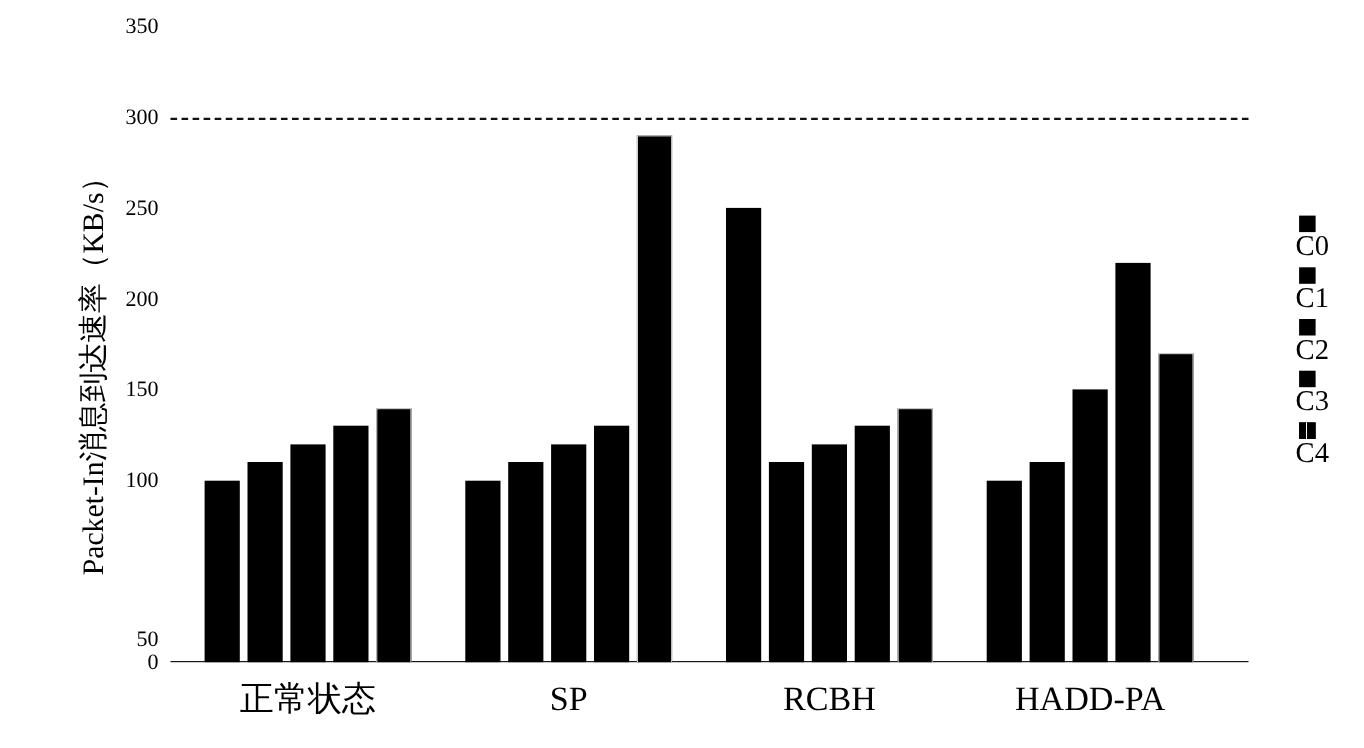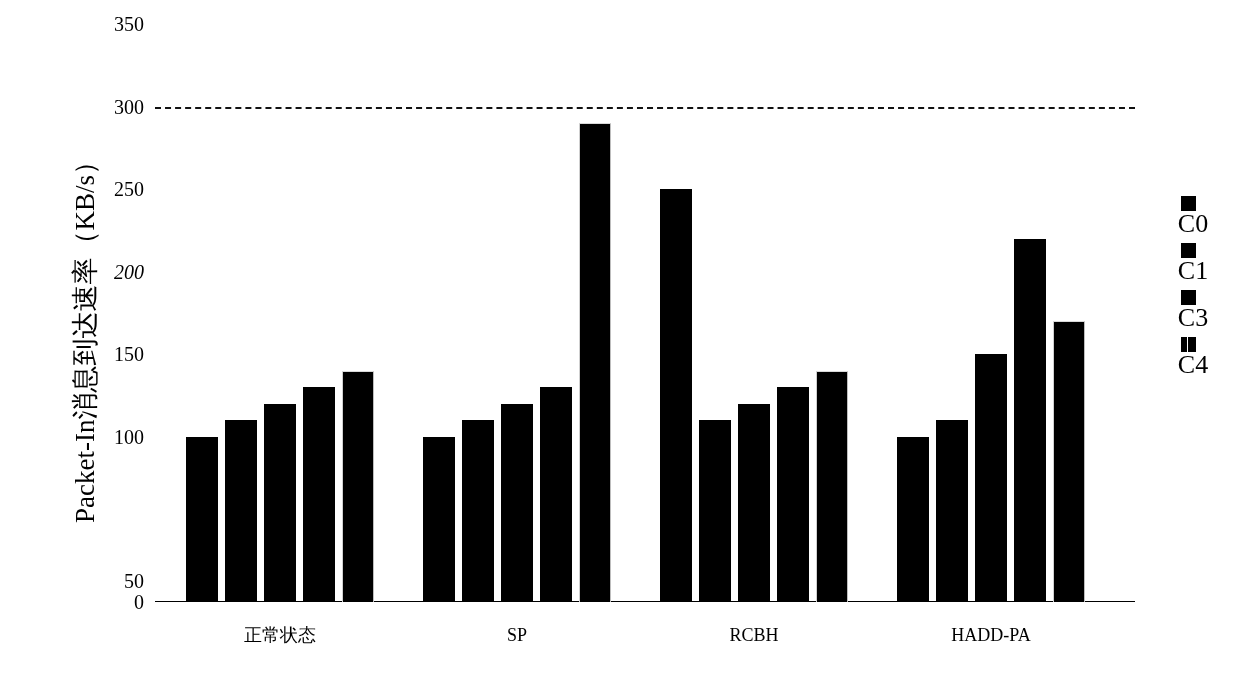--- a/index.html
+++ b/index.html
@@ -107,21 +107,21 @@
     background: #000000;
     border-left: 1px solid #cfcfcf;
     border-top: 1px solid #d9d9d9;
     border-right: 1px solid #bdbdbd;
   }
 
   .group-label {
     position: absolute;
     top: 596px;
     text-align: center;
-    font-size: 18px;
+    font-size: 31px;
     line-height: 30px;
     white-space: nowrap;
     font-family: "Liberation Serif", "DejaVu Serif", serif;
   }
 
   
   .legend {
     position: absolute;
     left: 1146px;
     top: 196px;
@@ -159,21 +159,21 @@
 <body>
 
 <div id="chart-root">
 
   <div class="y-axis-title">Packet-In消息到达速率（KB/s）</div>
 
   <div class="y-ticks">
       <div class="y-tick" style="top: 24px;">350</div>
       <div class="y-tick" style="top: 106.571px;">300</div>
       <div class="y-tick" style="top: 189.143px;">250</div>
-      <div class="y-tick" style="top: 271.714px; font-style: italic;">200</div>
+      <div class="y-tick" style="top: 271.714px;">200</div>
       <div class="y-tick" style="top: 354.286px;">150</div>
       <div class="y-tick" style="top: 436.857px;">100</div>
       <div class="y-tick" style="top: 519.429px; margin-top: 48px;">50</div>
       <div class="y-tick" style="top: 602px;">0</div>
     </div>
 
   <div class="plot-area">
     <div class="threshold-line" style="top: 82.5714px;"></div>
     <div class="baseline"></div>
   <div class="group" style="left: 31px;">
@@ -222,20 +222,24 @@
       <div class="legend-item">
         <span class="legend-swatch"></span>
         <span class="legend-label">C0</span>
       </div>
       <div class="legend-item">
         <span class="legend-swatch"></span>
         <span class="legend-label">C1</span>
       </div>
       <div class="legend-item">
         <span class="legend-swatch"></span>
+        <span class="legend-label">C2</span>
+      </div>
+      <div class="legend-item">
+        <span class="legend-swatch"></span>
         <span class="legend-label">C3</span>
       </div>
       <div class="legend-item">
         <span class="legend-swatch noisy"></span>
         <span class="legend-label">C4</span>
       </div>
     </div>
 
 </div>
 

